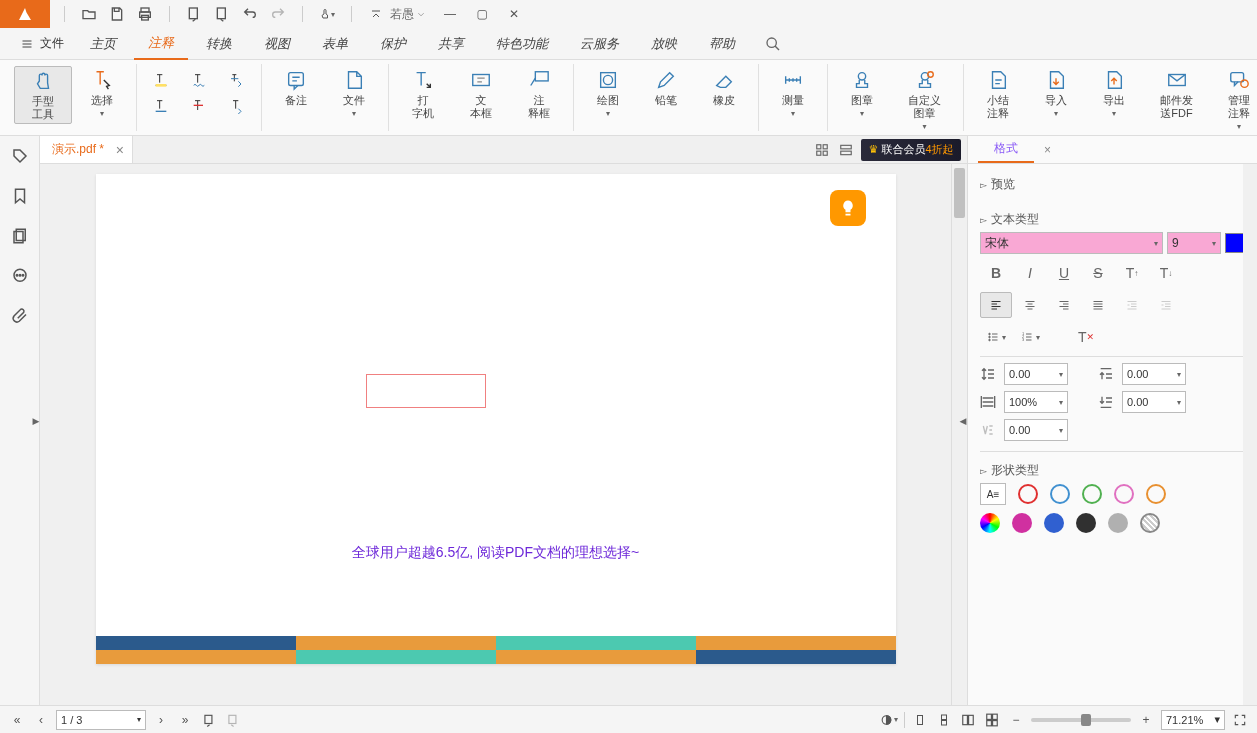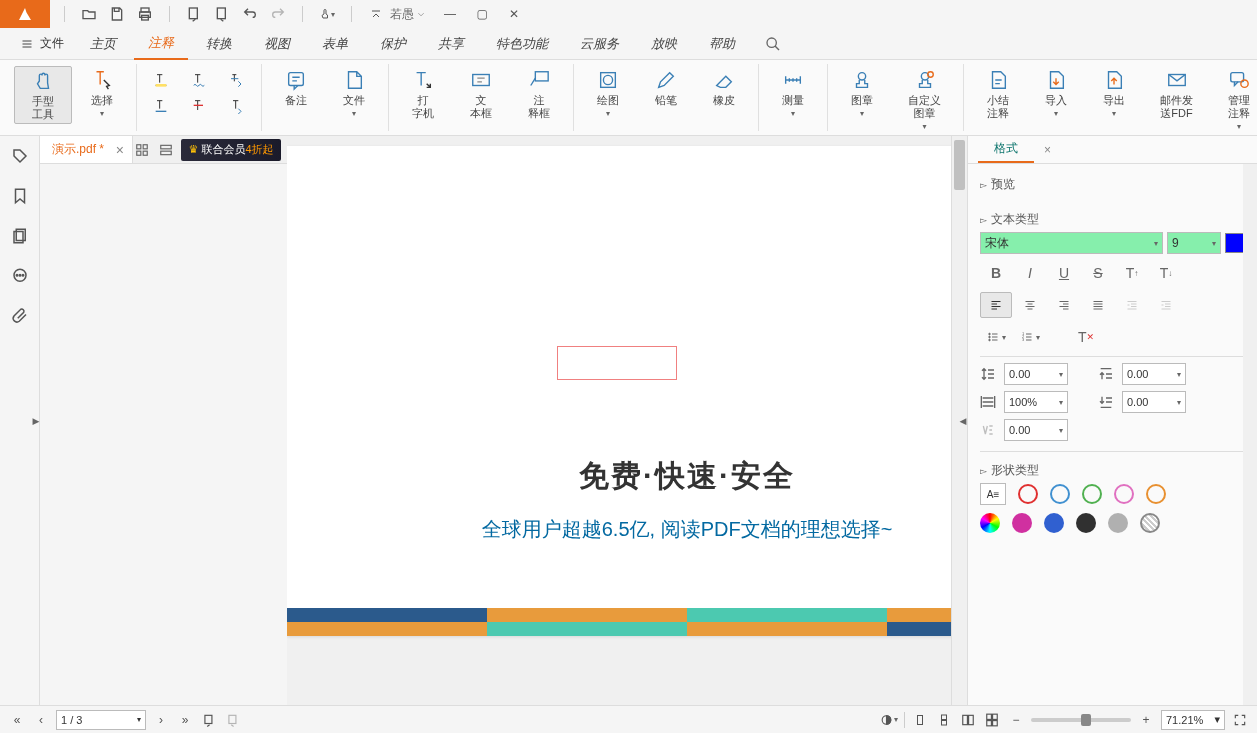--- a/index.html
+++ b/index.html
@@ -39,61 +39,61 @@
 
 
 .workspace { flex: 1; display: flex; min-height: 0; }
 
 
 .left-iconbar { width: 40px; background: #f5f5f5; border-right: 1px solid #ddd; display: flex; flex-direction: column; align-items: center; padding-top: 10px; gap: 20px; position: relative; }
 .left-icon { width: 20px; height: 20px; display: flex; align-items: center; justify-content: center; color: #555; cursor: pointer; }
 .left-expand { position: absolute; right: -2px; top: 50%; transform: translateY(-50%); width: 10px; height: 40px; display: flex; align-items: center; justify-content: center; cursor: pointer; font-size: 9px; color: #666; }
 
 
-.doc-area { flex: 1; display: flex; flex-direction: row; min-width: 0; }
+.doc-area { flex: 1; display: flex; flex-direction: column; min-width: 0; }
 .tabbar { height: 28px; background: #f0f0f0; border-bottom: 1px solid #ddd; display: flex; align-items: center; position: relative; }
 .doc-tab { height: 100%; padding: 0 28px 0 12px; background: #fff; border-right: 1px solid #ddd; display: flex; align-items: center; position: relative; font-size: 12px; color: #e86a1a; }
 .tab-close { position: absolute; right: 8px; color: #888; cursor: pointer; font-size: 14px; }
 .tab-right { margin-left: auto; display: flex; align-items: center; gap: 6px; padding-right: 6px; }
 .view-btn { width: 18px; height: 18px; display: flex; align-items: center; justify-content: center; cursor: pointer; color: #666; }
 .promo { width: 100px; height: 22px; background: linear-gradient(90deg, #2a2a3a, #1a1a2a); color: #fff; font-size: 11px; display: flex; align-items: center; justify-content: center; border-radius: 2px; }
 .promo .crown { color: #ffc107; margin-right: 3px; }
 .promo .highlight { color: #ff9800; }
 
 .canvas-wrap { flex: 1; background: #f0f0f0; position: relative; overflow: hidden; display: flex; }
 .canvas-scroll { flex: 1; overflow: auto; position: relative; }
 .vsb { width: 16px; background: #f0f0f0; border-left: 1px solid #ddd; position: relative; }
 .vsb-thumb { position: absolute; left: 2px; right: 2px; top: 4px; height: 50px; background: #c0c0c0; border-radius: 2px; }
 .page { width: 800px; background: #fff; margin: 10px auto; box-shadow: 0 1px 3px rgba(0,0,0,0.1); position: relative; }
 .page1 { height: 490px; }
 .bulb { position: absolute; top: 16px; right: 30px; width: 36px; height: 36px; background: #ff9800; border-radius: 8px; display: flex; align-items: center; justify-content: center; color: #fff; cursor: pointer; }
 .textbox { position: absolute; left: 270px; top: 200px; width: 120px; height: 34px; border: 1px solid #f08080; }
 .doc-title { position: absolute; top: 310px; left: 0; right: 0; text-align: center; font-size: 30px; font-weight: bold; color: #333; letter-spacing: 2px; }
-.doc-sub { position: absolute; top: 370px; left: 0; right: 0; text-align: center; font-size: 20px; color: #0369a1; }
+.doc-sub { position: absolute; top: 370px; left: 0; right: 0; text-align: center; font-size: 14px; color: #6d28d9; }
 .stripe { position: absolute; left: 0; right: 0; height: 14px; display: flex; }
 .stripe1 { bottom: 14px; }
 .stripe2 { bottom: 0; }
 .stripe > div { flex: 1; }
 .c-blue { background: #2b5a8c; }
 .c-orange { background: #e89b3c; }
 .c-teal { background: #4cc9b0; }
 
 
 .right-panel { width: 290px; background: #fafafa; border-left: 1px solid #ddd; display: flex; flex-direction: column; position: relative; }
 .right-collapse { position: absolute; left: -10px; top: 50%; transform: translateY(-50%); width: 10px; height: 40px; display: flex; align-items: center; justify-content: center; cursor: pointer; font-size: 9px; color: #666; }
 .rp-tabbar { height: 28px; border-bottom: 1px solid #ddd; display: flex; align-items: center; padding-left: 10px; }
-.rp-tab { padding: 4px 16px; color: #0f766e; border-bottom: 2px solid #e86a1a; font-size: 12px; position: relative; }
+.rp-tab { padding: 4px 16px; color: #8b5cf6; border-bottom: 2px solid #e86a1a; font-size: 12px; position: relative; }
 .rp-tab-close { margin-left: 10px; color: #888; cursor: pointer; }
 .rp-body { flex: 1; overflow-y: auto; padding: 8px 12px; position: relative; }
 .rp-section { margin-bottom: 10px; }
 .rp-head { font-size: 12px; color: #555; padding: 4px 0; display: flex; align-items: center; gap: 4px; }
 .preview-box { width: 250px; height: 70px; background: #eaeaea; border: 1px solid #ccc; display: flex; align-items: center; justify-content: center; }
 .preview-inner { width: 90px; height: 32px; border: 1px solid #f08080; background: #fff; padding: 2px 4px; font-size: 10px; color: #2020cc; }
 .font-row { display: flex; gap: 4px; margin-bottom: 6px; align-items: center; }
-.combo { border: 1px solid #bbb; background: #86efac; height: 22px; display: flex; align-items: center; padding: 0 4px; font-size: 12px; position: relative; }
+.combo { border: 1px solid #bbb; background: #f9a8d4; height: 22px; display: flex; align-items: center; padding: 0 4px; font-size: 12px; position: relative; }
 .combo .arrow { margin-left: auto; font-size: 8px; color: #666; }
 .color-swatch { width: 20px; height: 20px; background: #0000ff; border: 1px solid #888; cursor: pointer; }
 .tooltip { position: absolute; right: -2px; top: 40px; background: #fff; border: 1px solid #999; box-shadow: 2px 2px 4px rgba(0,0,0,0.2); padding: 6px 10px; font-size: 11px; z-index: 10; }
 .tooltip-title { font-weight: bold; margin-bottom: 3px; }
 .style-row { display: flex; gap: 2px; margin-bottom: 6px; }
 .style-btn { width: 32px; height: 26px; display: flex; align-items: center; justify-content: center; cursor: pointer; border: 1px solid transparent; border-radius: 2px; font-size: 14px; color: #666; }
 .style-btn.active { background: #e8e8e8; border-color: #bbb; }
 .style-btn.disabled { color: #ccc; }
 .spacing-row { display: flex; align-items: center; gap: 6px; margin-bottom: 6px; }
 .spacing-icon { width: 18px; color: #666; }
@@ -534,21 +534,20 @@
     </div>
     <div class="canvas-wrap">
       <div class="canvas-scroll">
         <div class="page page1">
           <div class="bulb">
             <svg width="20" height="20" viewBox="0 0 24 24" fill="#fff">
                 <path d="M12 3 A6 6 0 0 1 15 14 V17 H9 V14 A6 6 0 0 1 12 3 M9 19 H15 V21 H9 Z"></path>
               </svg>
           </div>
           <div class="textbox"></div>
-          <div class="doc-title">免费·快速·安全</div>
           <div class="doc-sub">全球用户超越6.5亿, 阅读PDF文档的理想选择~</div>
           <div class="stripe stripe1">
               <div class="c-blue"></div>
               <div class="c-orange"></div>
               <div class="c-teal"></div>
               <div class="c-orange"></div>
             </div>
           <div class="stripe stripe2">
               <div class="c-orange"></div>
               <div class="c-teal"></div>

